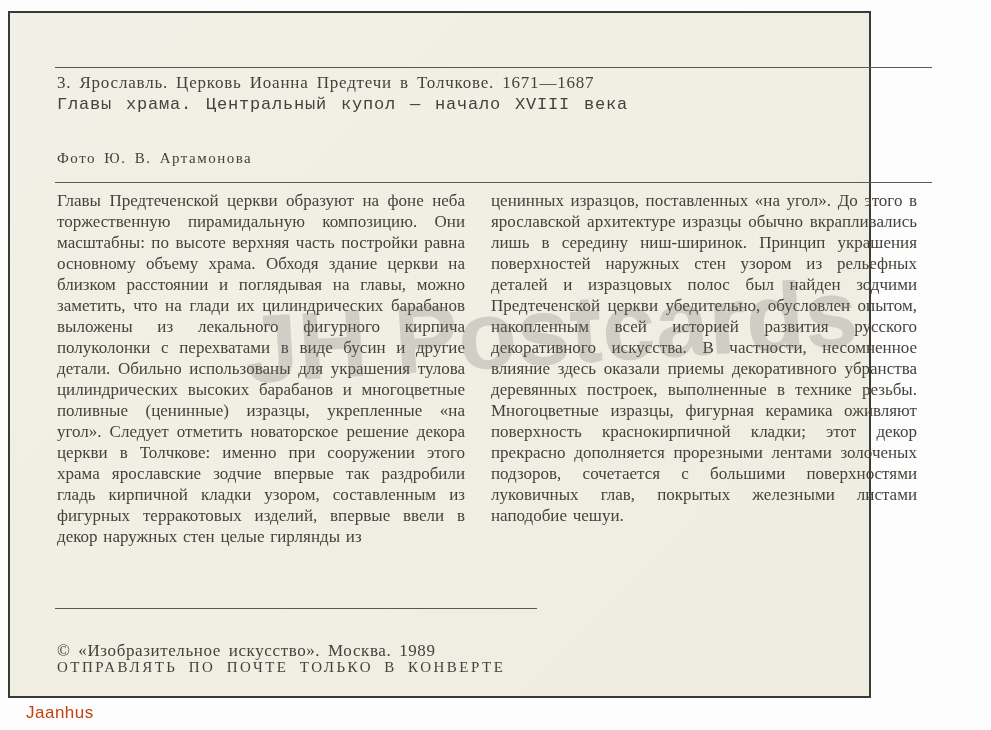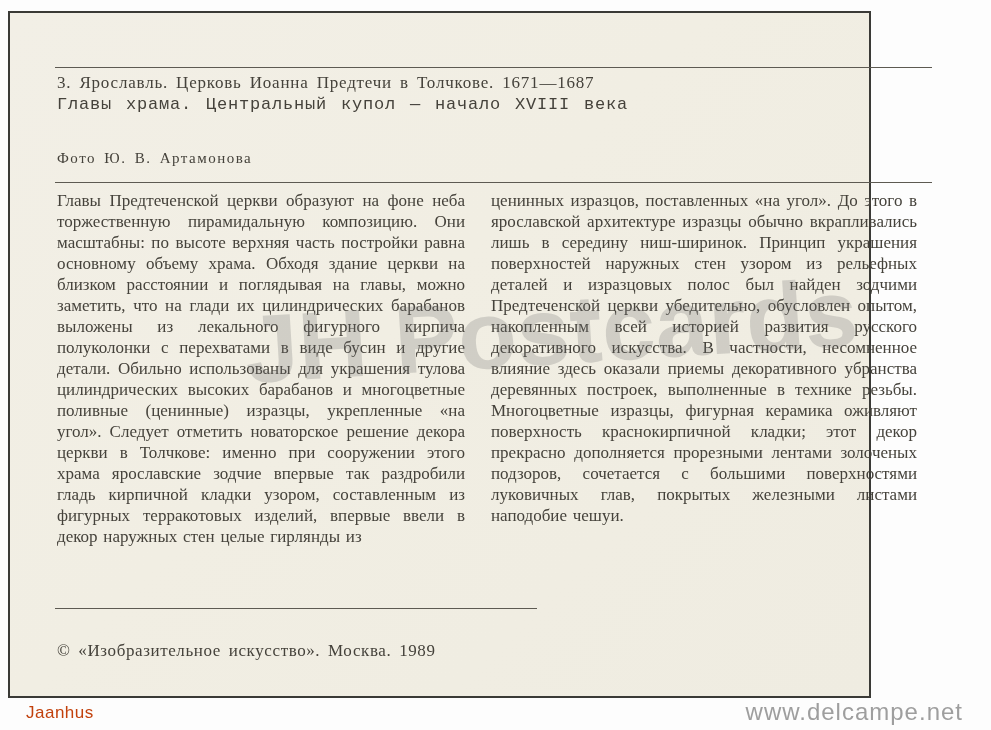--- a/index.html
+++ b/index.html
@@ -151,22 +151,22 @@
     <div class="columns">
       <div class="col col-left">Главы Предтеченской церкви образуют на фоне неба торжественную пирамидальную композицию. Они масштабны: по высоте верхняя часть постройки равна основному объему храма. Обходя здание церкви на близком расстоянии и поглядывая на главы, можно заметить, что на глади их цилиндрических барабанов выложены из лекального фигурного кирпича полуколонки с перехватами в виде бусин и другие детали. Обильно использованы для украшения тулова цилиндрических высоких барабанов и многоцветные поливные (ценинные) изразцы, укрепленные «на угол». Следует отметить новаторское решение декора церкви в Толчкове: именно при сооружении этого храма ярославские зодчие впервые так раздробили гладь кирпичной кладки узором, составленным из фигурных терракотовых изделий, впервые ввели в декор наружных стен целые гирлянды из</div>
       <div class="col col-right">ценинных изразцов, поставленных «на угол». До этого в ярославской архитектуре изразцы обычно вкрапливались лишь в середину ниш-ширинок. Принцип украшения поверхностей наружных стен узором из рельефных деталей и изразцовых полос был найден зодчими Предтеченской церкви убедительно, обусловлен опытом, накопленным всей историей развития русского декоративного искусства. В частности, несомненное влияние здесь оказали приемы декоративного убранства деревянных построек, выполненные в технике резьбы. Многоцветные изразцы, фигурная керамика оживляют поверхность краснокирпичной кладки; этот декор прекрасно дополняется прорезными лентами золоченых подзоров, сочетается с большими поверхностями луковичных глав, покрытых железными листами наподобие чешуи.</div>
     </div>
 
     <div class="rule imprint-rule"></div>
 
     <div class="copyright-line">© «Изобразительное искусство». Москва. 1989</div>
 
 
+    <div class="mailing-notice">ОТПРАВЛЯТЬ ПО ПОЧТЕ ТОЛЬКО В КОНВЕРТЕ</div>
 
   </div>
 
   <div class="wm-center">JH Postcards</div>
 
   <div class="wm-bottom-left">Jaanhus</div>
 
-  <div class="wm-bottom-right">www.delcampe.net</div>
 
 </div>
 
 </body></html>

